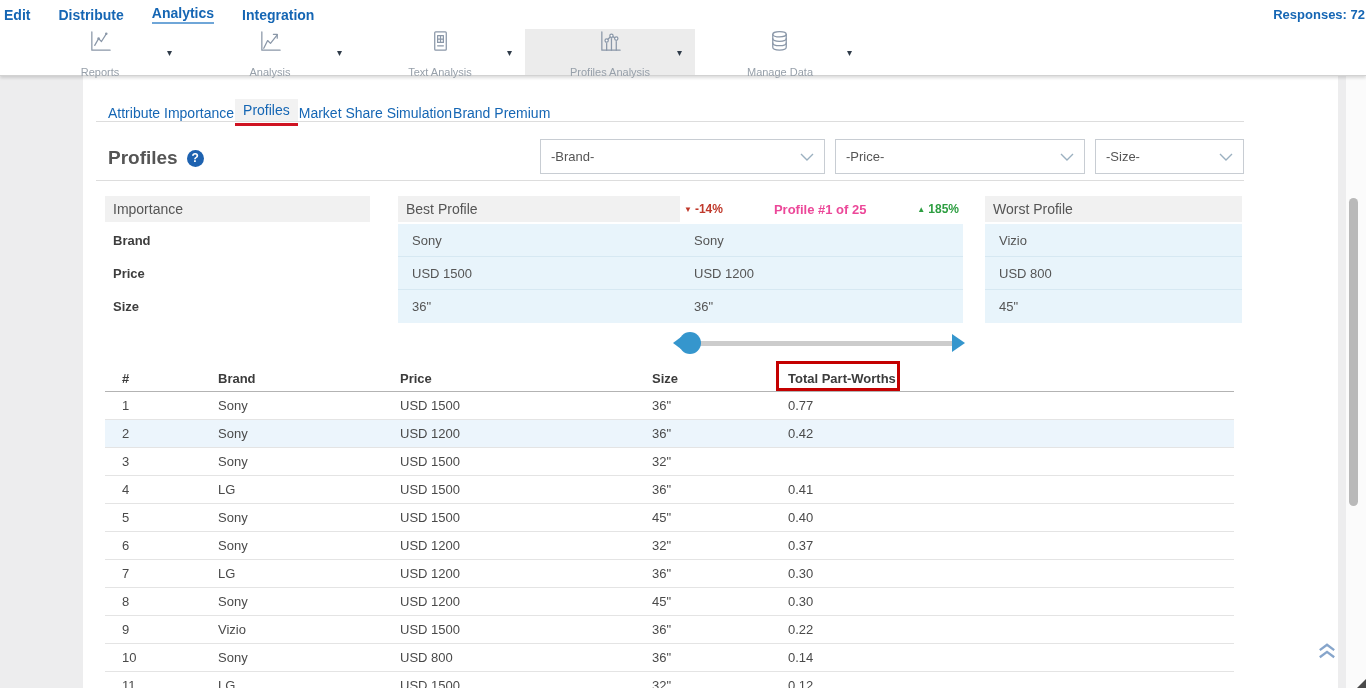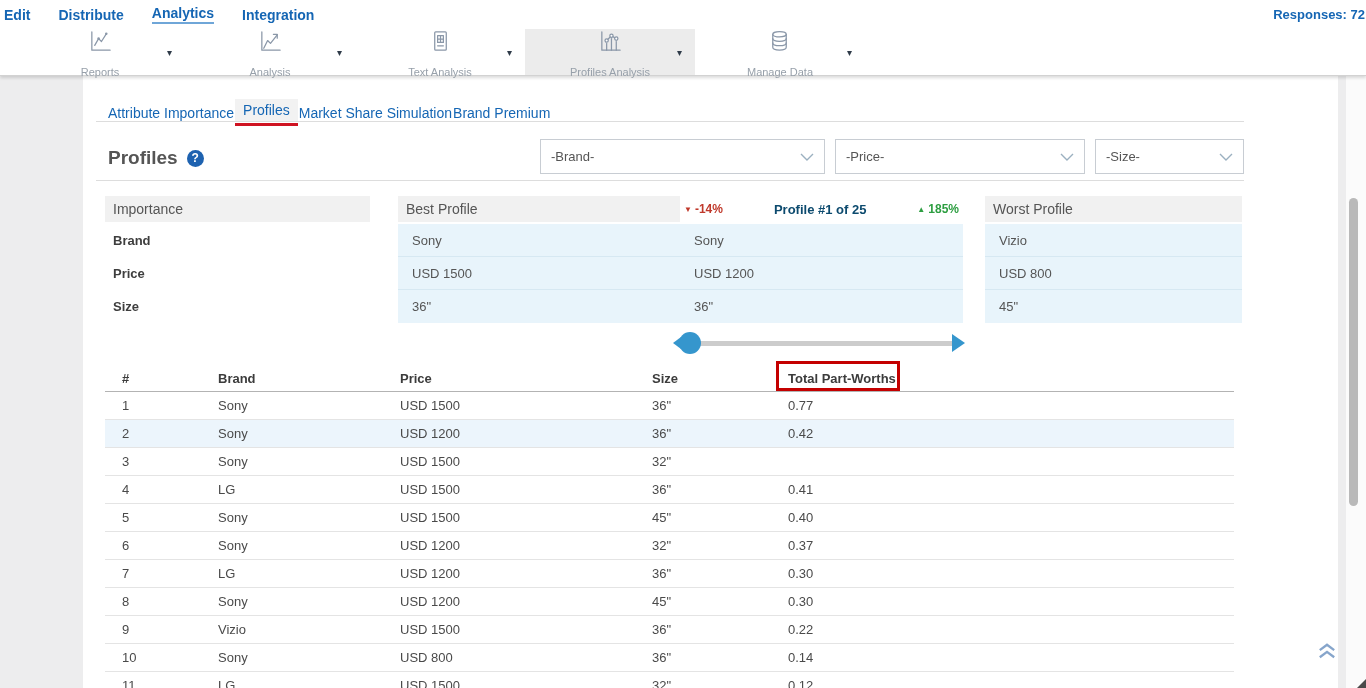--- a/index.html
+++ b/index.html
@@ -48,21 +48,21 @@
   .worst-col{left:902px;width:257px;}
   .col-header{height:26px;background:#f1f1f1;display:flex;align-items:center;padding:0 8px;font-size:14px;color:#555;margin-bottom:2px;}
   .col-header.plain{background:#fff;justify-content:space-between;padding:0 4px;}
   .attr-row{height:33px;display:flex;align-items:center;padding:0 8px;font-size:13px;font-weight:700;color:#3e3e3e;}
   .cell{height:33px;background:#e8f4fb;border-bottom:1px solid #d6e8f2;display:flex;align-items:center;padding:0 14px;font-size:13px;color:#555;}
   .cell:last-child{border-bottom:none;}
   .delta{font-size:12px;font-weight:700;display:flex;align-items:center;gap:3px;}
   .delta .tri{font-size:8px;}
   .delta-down{color:#c0392b;}
   .delta-up{color:#2d9e41;}
-  .profile-count{font-size:13px;font-weight:700;color:#0c4a6e;}
+  .profile-count{font-size:13px;font-weight:700;color:#ec4899;}
   
   .slider-track{position:absolute;left:607px;top:265px;width:268px;height:5px;background:#ccc;border-radius:3px;cursor:pointer;}
   .slider-handle{position:absolute;left:596px;top:256px;width:22px;height:22px;background:#3596cd;border-radius:50%;cursor:grab;}
   .slider-handle::before{content:"";position:absolute;left:-6px;top:5px;border-top:6px solid transparent;border-bottom:6px solid transparent;border-right:8px solid #3596cd;}
   .slider-arrow{position:absolute;left:869px;top:258px;width:0;height:0;border-top:9px solid transparent;border-bottom:9px solid transparent;border-left:13px solid #3596cd;cursor:pointer;}
   
   .pw-table{position:absolute;left:22px;top:289px;width:1129px;}
   .t-row{display:grid;grid-template-columns:96px 182px 252px 136px 1fr;align-items:center;height:28px;padding-left:17px;border-bottom:1px solid #e4e4e4;font-size:13px;color:#4a4a4a;}
   .t-row.t-head{height:27px;font-weight:700;color:#3c3c3c;border-bottom:1px solid #b3b3b3;}
   .t-row.hl{background:#ecf5fc;}

